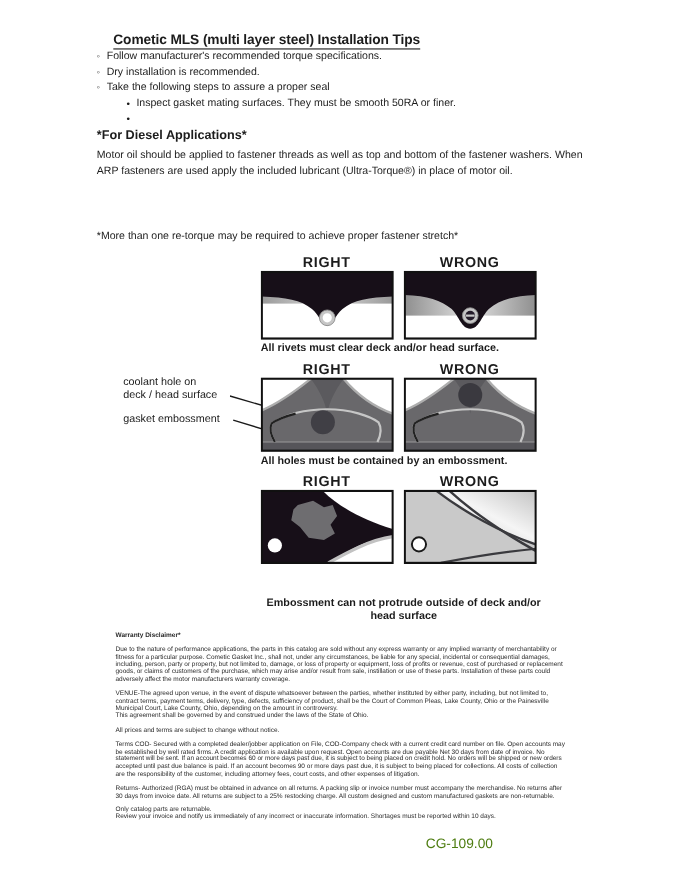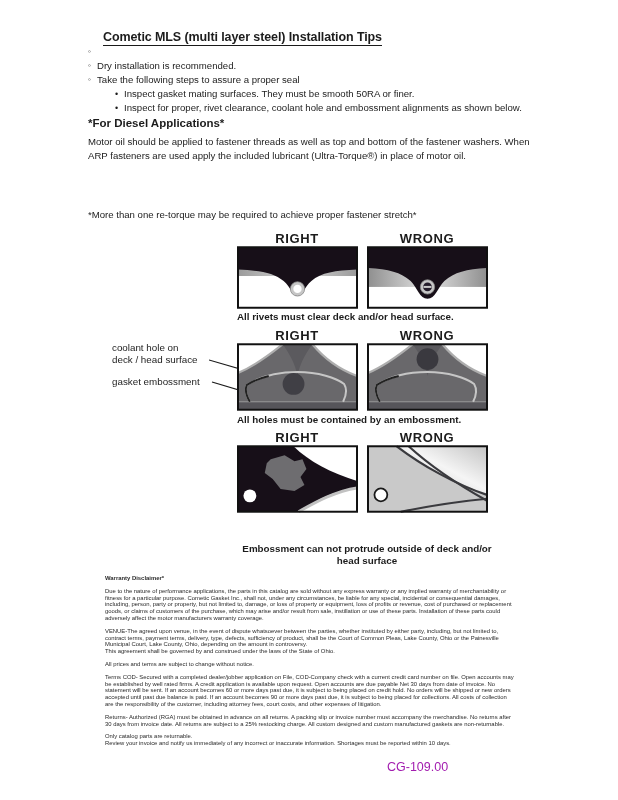--- a/index.html
+++ b/index.html
@@ -22,50 +22,50 @@
   .rw-label{font-size:13px;font-weight:bold;letter-spacing:0.6px;text-align:center;width:120px;}
   .caption{font-size:9.8px;font-weight:bold;line-height:12px;}
   .panel{position:absolute;width:121px;height:63px;}
   .panel svg{display:block;}
   .ann-label{font-size:9.8px;line-height:11.5px;}
   
   .warranty{width:410px;font-size:5.9px;line-height:6.8px;color:#2a2a2a;}
   .warranty .w-head{font-weight:bold;margin:0 0 6px 0;}
   .warranty p{margin:0 0 6px 0;}
   .warranty p.tight{margin-bottom:0;}
-  .footer-code{font-size:12.5px;color:#a21caf;}
+  .footer-code{font-size:12.5px;color:#4d7c0f;}
 </style>
 </head>
 <body>
 
 <div id="page">
 
   <div class="abs" style="left:103px;top:27px;">
     <span class="doc-title">Cometic MLS (multi layer steel) Installation Tips</span>
   </div>
 
   <div class="abs bullets" style="left:88px;top:45px;width:470px;">
     <div class="b-row">
       <span class="b-marker">◦</span>
+      <span>Follow manufacturer's recommended torque specifications.</span>
     </div>
     <div class="b-row">
       <span class="b-marker">◦</span>
       <span>Dry installation is recommended.</span>
     </div>
     <div class="b-row">
       <span class="b-marker">◦</span>
       <span>Take the following steps to assure a proper seal</span>
     </div>
     <div class="b-row sub">
       <span class="b-marker">•</span>
       <span>Inspect gasket mating surfaces.  They must be smooth 50RA or finer.</span>
     </div>
     <div class="b-row sub">
       <span class="b-marker">•</span>
-      <span>Inspect for proper, rivet clearance, coolant hole and embossment alignments as shown below.</span>
     </div>
   </div>
 
   <div class="abs sec-head" style="left:88px;top:117px;">*For Diesel Applications*</div>
   <div class="abs para" style="left:88px;top:135px;">Motor oil should be applied to fastener threads as well as top and bottom of the fastener washers. When ARP fasteners are used apply the included lubricant (Ultra-Torque®) in place of motor oil.</div>
   <div class="abs para" style="left:88px;top:208px;">*More than one re-torque may be required to achieve proper fastener stretch*</div>
 
   <div class="abs rw-label" style="left:237px;top:231px;">RIGHT</div>
   <div class="abs rw-label" style="left:367px;top:231px;">WRONG</div>
 

